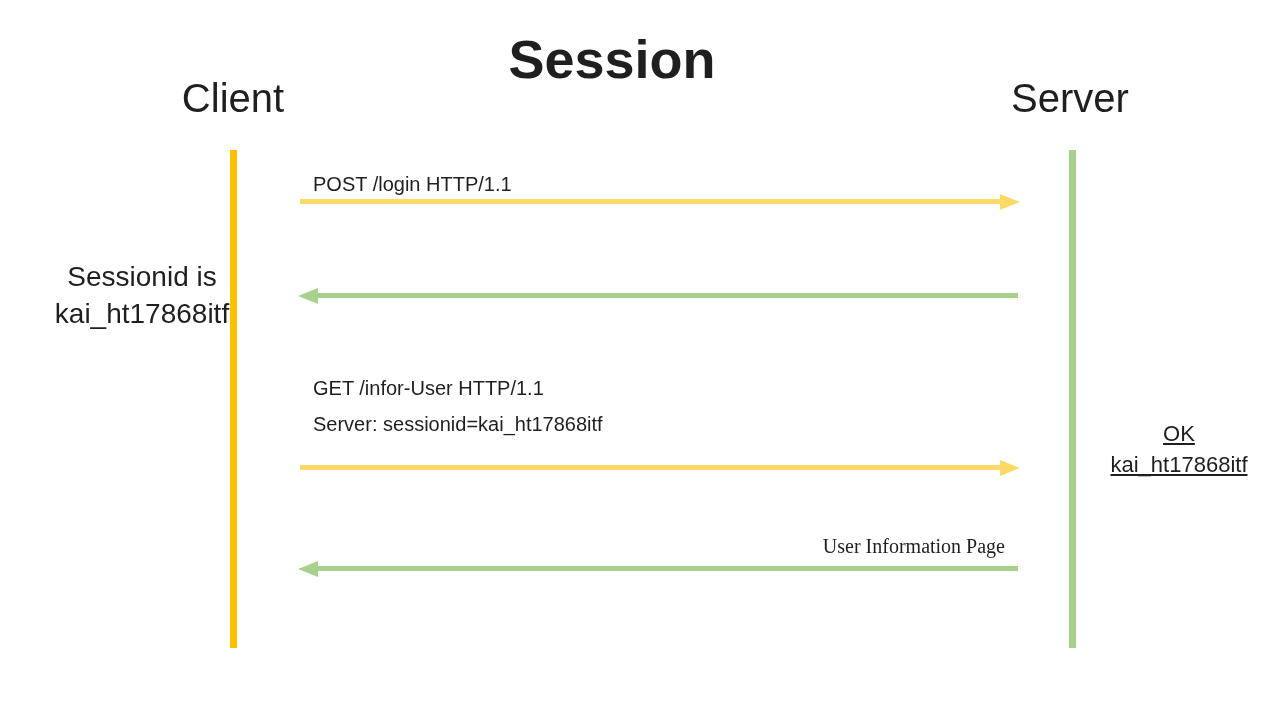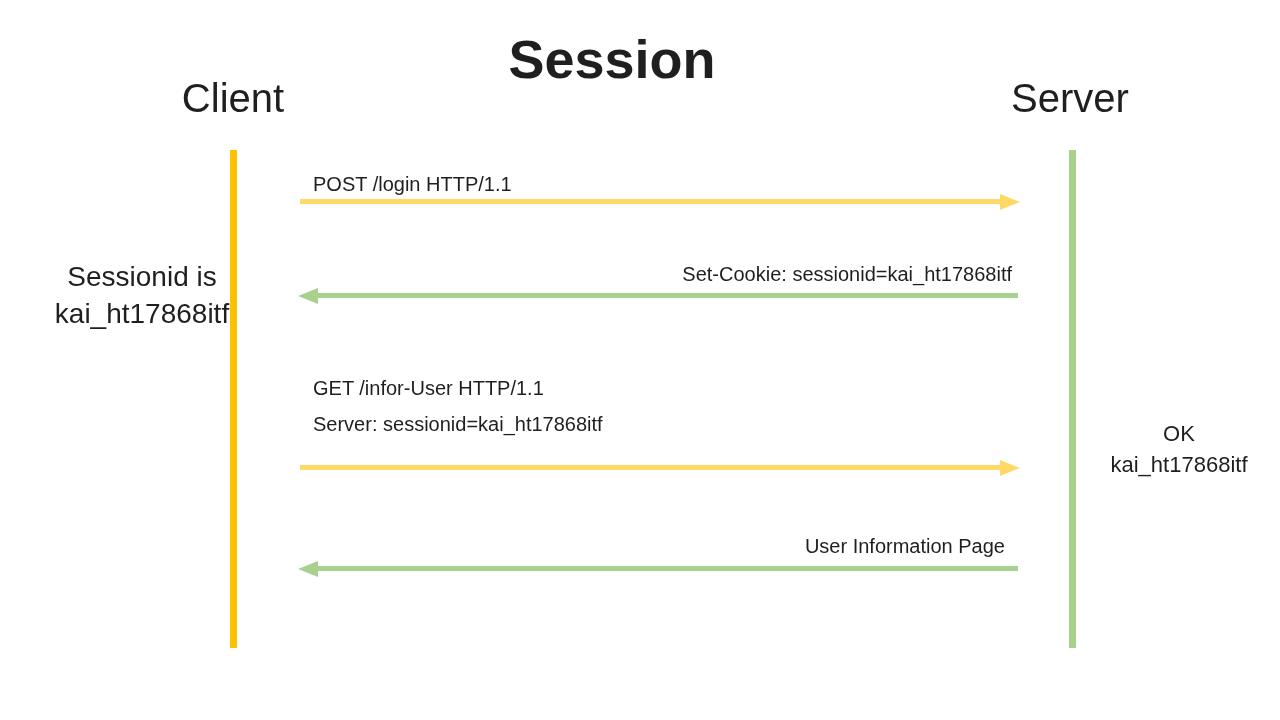--- a/index.html
+++ b/index.html
@@ -47,52 +47,51 @@
 
   .note {
     text-align: center; white-space: nowrap;
   }
   .note-client {
     left: 0px; width: 228px; top: 258px;
     font-size: 28px; line-height: 37px; margin-left: 28px;
   }
   .note-server {
     left: 1084px; width: 190px; top: 418px;
-    font-size: 22px; line-height: 31px;
+    font-size: 22px; line-height: 31px; text-decoration: underline;
   }
 </style>
 </head>
 <body>
 
 <div class="canvas">
 
   <div class="abs title">Session</div>
 
   <div class="abs actor-label actor-server">Server</div>
   <div class="abs actor-label actor-client">Client</div>
 
   <div class="abs lifeline lifeline-client"></div>
   <div class="abs lifeline lifeline-server"></div>
 
   <div class="abs msg-label" style="left:313px; top:166px;">POST /login HTTP/1.1</div>
   <div class="abs arrow-line arrow-yellow" style="left:300px; top:199px; width:702px;"></div>
   <div class="abs head head-right" style="left:1000px; top:194px;"></div>
 
-  <div class="abs msg-label" style="right:268px; top:256px;">Set-Cookie: sessionid=kai_ht17868itf</div>
   <div class="abs arrow-line arrow-green" style="left:316px; top:293px; width:702px;"></div>
   <div class="abs head head-left" style="left:298px; top:288px;"></div>
 
   <div class="abs msg-label" style="left:313px; top:370px;">
     <div>GET /infor-User HTTP/1.1</div>
     <div>Server: sessionid=kai_ht17868itf</div>
   </div>
   <div class="abs arrow-line arrow-yellow" style="left:300px; top:465px; width:702px;"></div>
   <div class="abs head head-right" style="left:1000px; top:460px;"></div>
 
-  <div class="abs msg-label" style="right:275px; top:528px;">User Information Page</div>
+  <div class="abs msg-label" style="right:275px; top:528px;font-family:Liberation Serif, serif;">User Information Page</div>
   <div class="abs arrow-line arrow-green" style="left:316px; top:566px; width:702px;"></div>
   <div class="abs head head-left" style="left:298px; top:561px;"></div>
 
   <div class="abs note note-client">
     <div>Sessionid is</div>
     <div>kai_ht17868itf</div>
   </div>
 
   <div class="abs note note-server">
     <div>OK</div>

